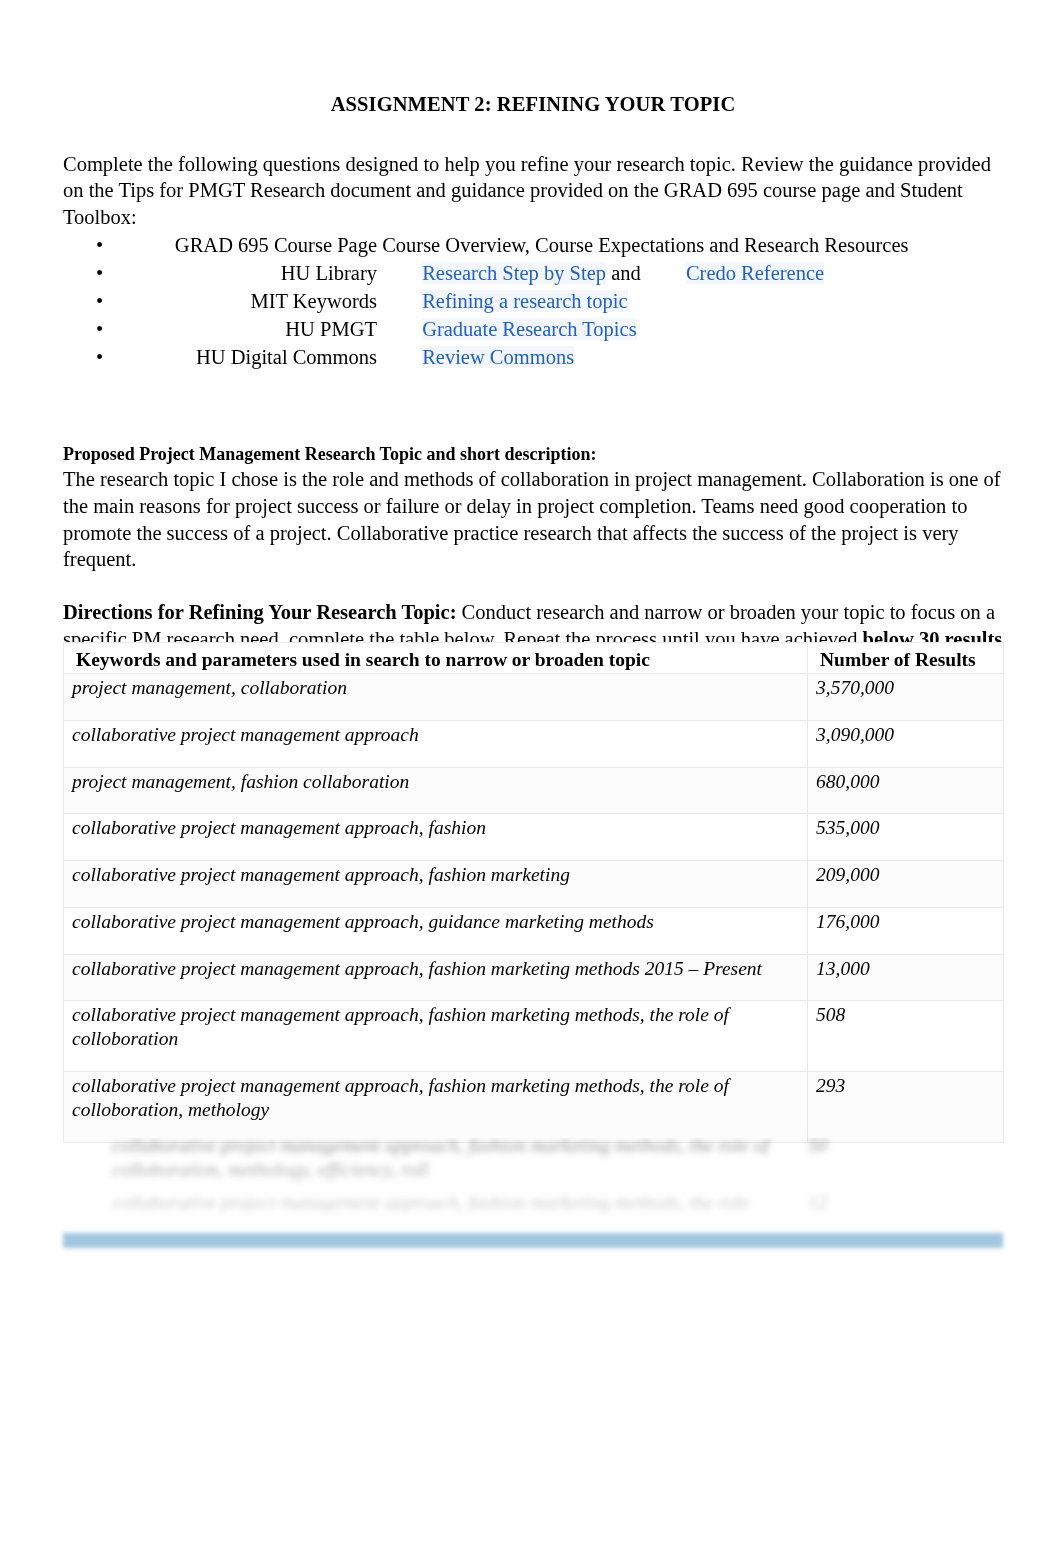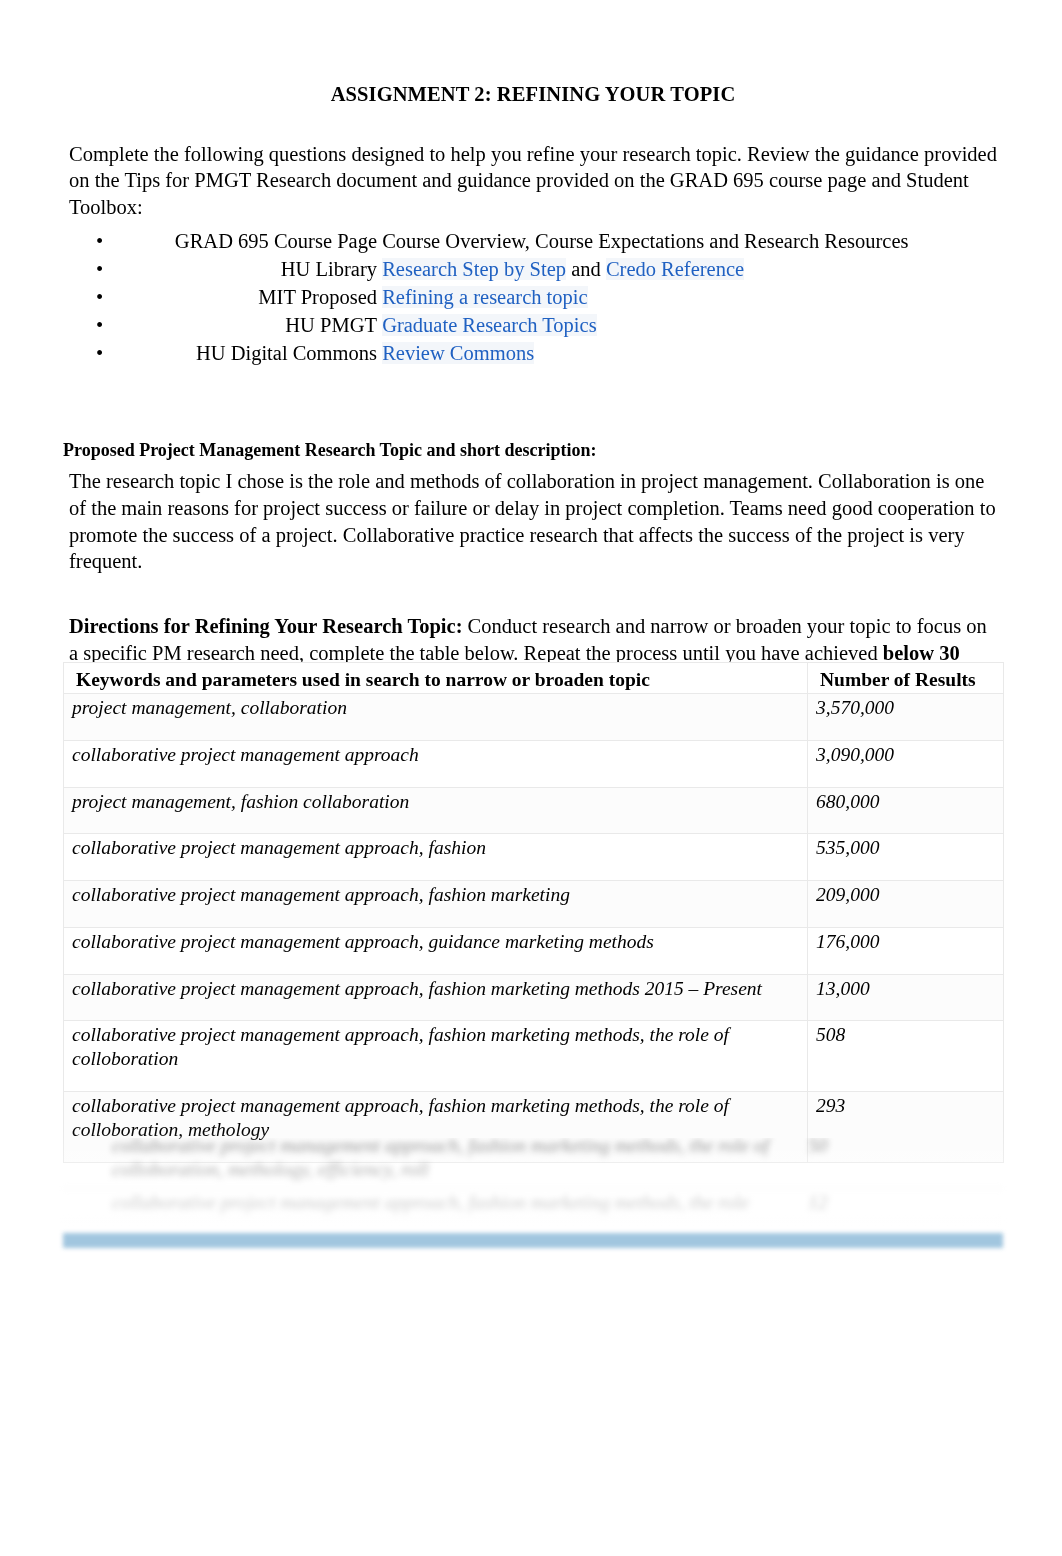--- a/index.html
+++ b/index.html
@@ -21,37 +21,37 @@
     position: absolute;
     left: 0; top: 0;
     width: 1062px;
     height: 1556px;
     background: #ffffff;
   }
 
   .content {
     position: absolute;
     left: 63px;
-    top: 82px;
+    top: 92px;
     width: 940px;
   }
 
   .doc-title {
     text-align: center;
     font-weight: bold;
     font-size: 20.5px;
     letter-spacing: 0.1px;
     margin: 0 0 33px 0;
     line-height: 1.25;
   }
 
   .para {
     font-size: 20.5px;
     line-height: 1.30;
-    margin: 6px;
+    margin: 0;
     text-align: left;
   }
 
   .intro-para { width: 936px; }
 
   .bullet-list {
     list-style: none;
     margin: 0;
     padding: 0;
   }
@@ -74,39 +74,39 @@
     width: 250px;
     vertical-align: top;
     text-align: right;
   }
   .bl-value { display: inline-block; vertical-align: top; }
 
   a.doclink, .doclink {
     color: #2061c2;
     text-decoration: none;
   }
-  .link-hl { background: #f3f6fa; }
+  .link-hl { background: #f3f6fa; margin-left: 40px; }
 
   .spacer-1 { height: 72px; }
   .spacer-2 { height: 26px; }
 
   .bold { font-weight: bold; }
 
   .section-head {
     font-size: 18px;
     font-weight: bold;
     line-height: 1.30;
     margin: 0;
   }
 
   
   .table-wrap {
     position: absolute;
     left: 63px;
-    top: 662px;
+    top: 642px;
     width: 940px;
   }
   table.research-table {
     width: 940px;
     border-collapse: collapse;
     table-layout: fixed;
     font-size: 19.5px;
   }
   table.research-table col.c1 { width: 744px; }
   table.research-table col.c2 { width: 196px; }
@@ -229,21 +229,21 @@
       </li>
 
       <li>
         <span class="bullet-dot">•</span>
         <span class="bl-label">HU Library</span>
         <span class="bl-value"><a class="doclink link-hl" href="#">Research Step by Step</a><span> and </span><a class="doclink link-hl" href="#">Credo Reference</a></span>
       </li>
 
       <li>
         <span class="bullet-dot">•</span>
-        <span class="bl-label">MIT Proposed</span>
+        <span class="bl-label">MIT Keywords</span>
         <span class="bl-value"><a class="doclink link-hl" href="#">Refining a research topic</a></span>
       </li>
 
       <li>
         <span class="bullet-dot">•</span>
         <span class="bl-label">HU PMGT</span>
         <span class="bl-value"><a class="doclink link-hl" href="#">Graduate Research Topics</a></span>
       </li>
 
       <li>

